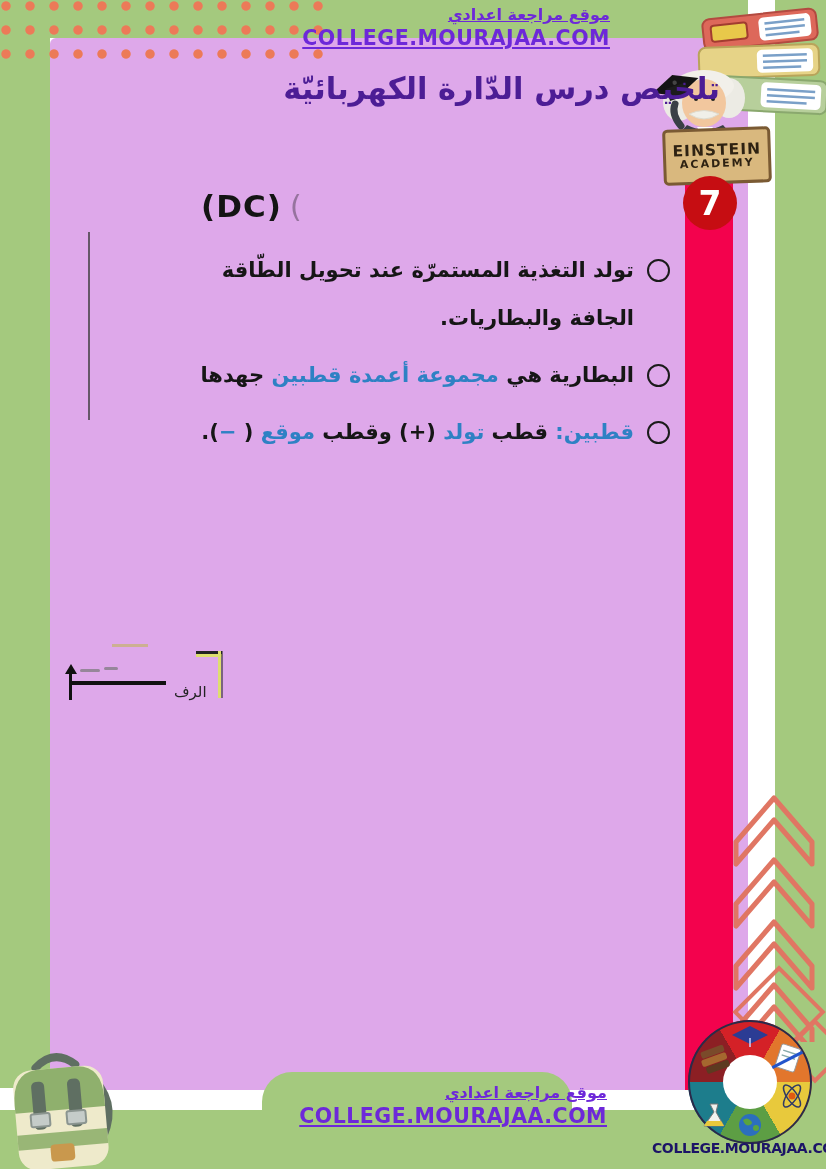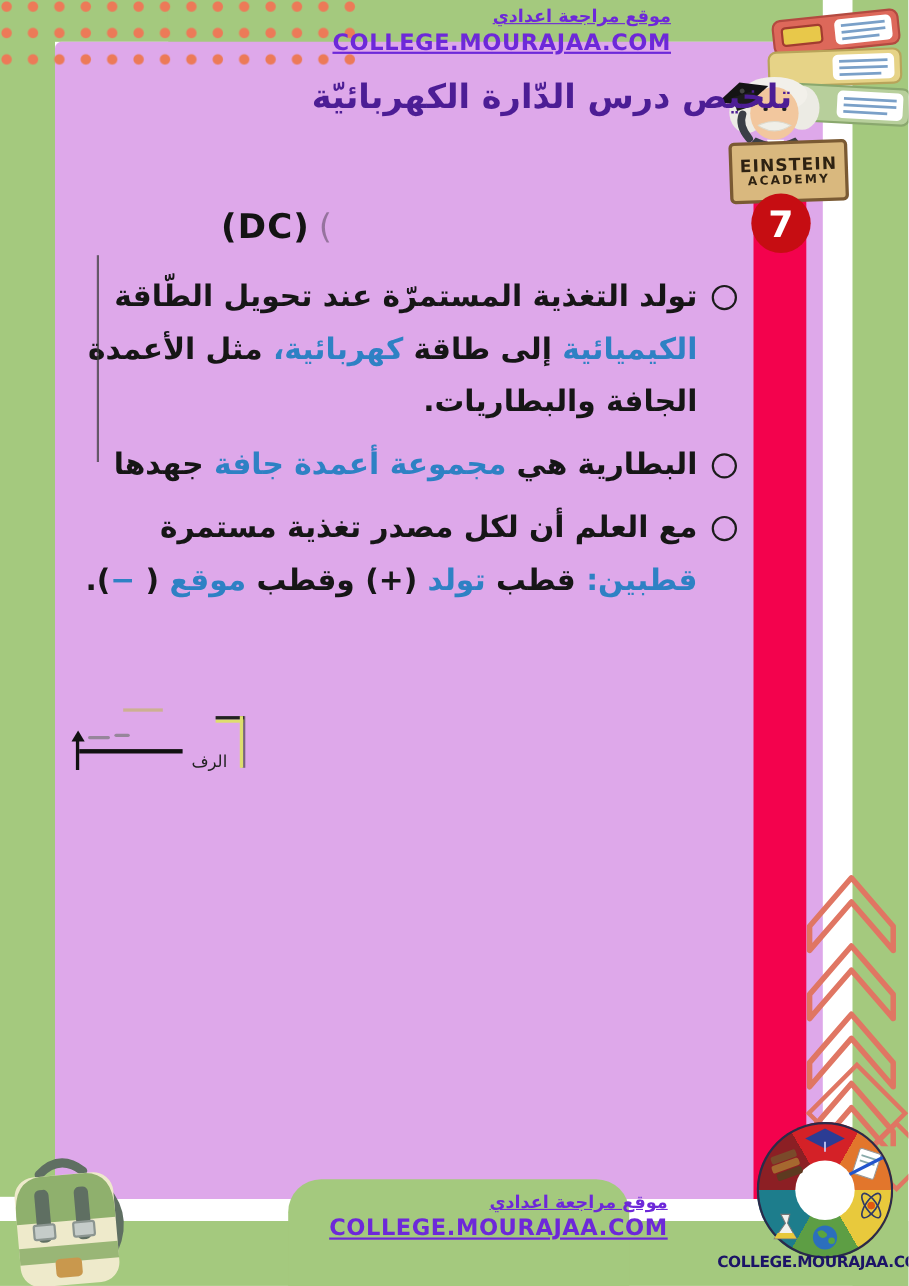--- a/index.html
+++ b/index.html
@@ -35,21 +35,21 @@
              font-size:30.5px;font-weight:bold;line-height:45px;direction:rtl;}
   .dc-heading{left:185px;top:188px;font-size:31px;font-weight:bold;color:#141414;letter-spacing:1px;margin-left:16px;}
   .dc-faint{opacity:.35;font-weight:normal;margin-left:8px;}
 
   
   .content{left:70px;top:246px;width:600px;direction:rtl;color:#161616;}
   .bullet{display:flex;flex-direction:row;align-items:flex-start;margin-bottom:9px;}
   .marker{flex:0 0 auto;width:19px;height:19px;border:2.5px solid #1b1b1b;border-radius:50%;
           margin-top:13px;margin-left:13px;}
   .lines{flex:1 1 auto;}
-  .line{font-size:27px;font-weight:bold;line-height:48px;text-align:right;}
+  .line{font-size:21px;font-weight:bold;line-height:48px;text-align:right;}
   .seg-k{color:#161616;}
   .seg-b{color:var(--blue,#2e81c4);}
 
   
   .artifact-line{left:88px;top:232px;width:2px;height:188px;background:#3c3c3c;opacity:.75;}
   .tan-underline{left:112px;top:644px;width:36px;height:3px;background:#c9b283;opacity:.85;}
   .frag-hline{left:72px;top:681px;width:94px;height:4px;background:#111;}
   .frag-arrow-shaft{left:69px;top:672px;width:2.5px;height:28px;background:#111;}
   .frag-arrow-head{left:65px;top:664px;width:0;height:0;border-left:6px solid transparent;
                    border-right:6px solid transparent;border-bottom:10px solid #111;}
@@ -166,34 +166,32 @@
 
   <div class="abs dc-heading">
     <span>(DC)</span><span class="dc-faint">(</span>
   </div>
 
   <div class="abs content">
       <div class="bullet">
         <span class="marker"></span>
         <div class="lines">
           <div class="line"><span class="seg-k">تولد التغذية المستمرّة عند تحويل الطّاقة</span></div>
-          <div class="line"><span class="seg-b">الكيميائية</span><span class="seg-k"> إلى طاقة </span><span class="seg-b">كهربائية،</span><span class="seg-k"> مثل الأعمدة</span></div>
           <div class="line"><span class="seg-k">الجافة والبطاريات.</span></div>
         </div>
       </div>
       <div class="bullet">
         <span class="marker"></span>
         <div class="lines">
-          <div class="line"><span class="seg-k">البطارية هي </span><span class="seg-b">مجموعة أعمدة جافة</span><span class="seg-k"> جهدها</span></div>
+          <div class="line"><span class="seg-k">البطارية هي </span><span class="seg-b">مجموعة أعمدة قطبين</span><span class="seg-k"> جهدها</span></div>
         </div>
       </div>
       <div class="bullet">
         <span class="marker"></span>
         <div class="lines">
-          <div class="line"><span class="seg-k">مع العلم أن لكل مصدر تغذية مستمرة</span></div>
           <div class="line"><span class="seg-b">قطبين:</span><span class="seg-k"> قطب </span><span class="seg-b">تولد</span><span class="seg-k"> (+) وقطب </span><span class="seg-b">موقع</span><span class="seg-k"> ( </span><span class="seg-b">−</span><span class="seg-k">).</span></div>
         </div>
       </div>
     </div>
 
   <div class="abs artifact-line"></div>
   <div class="abs tan-underline"></div>
   <div class="abs frag-dash1"></div>
   <div class="abs frag-dash2"></div>
   <div class="abs frag-arrow-head"></div>

